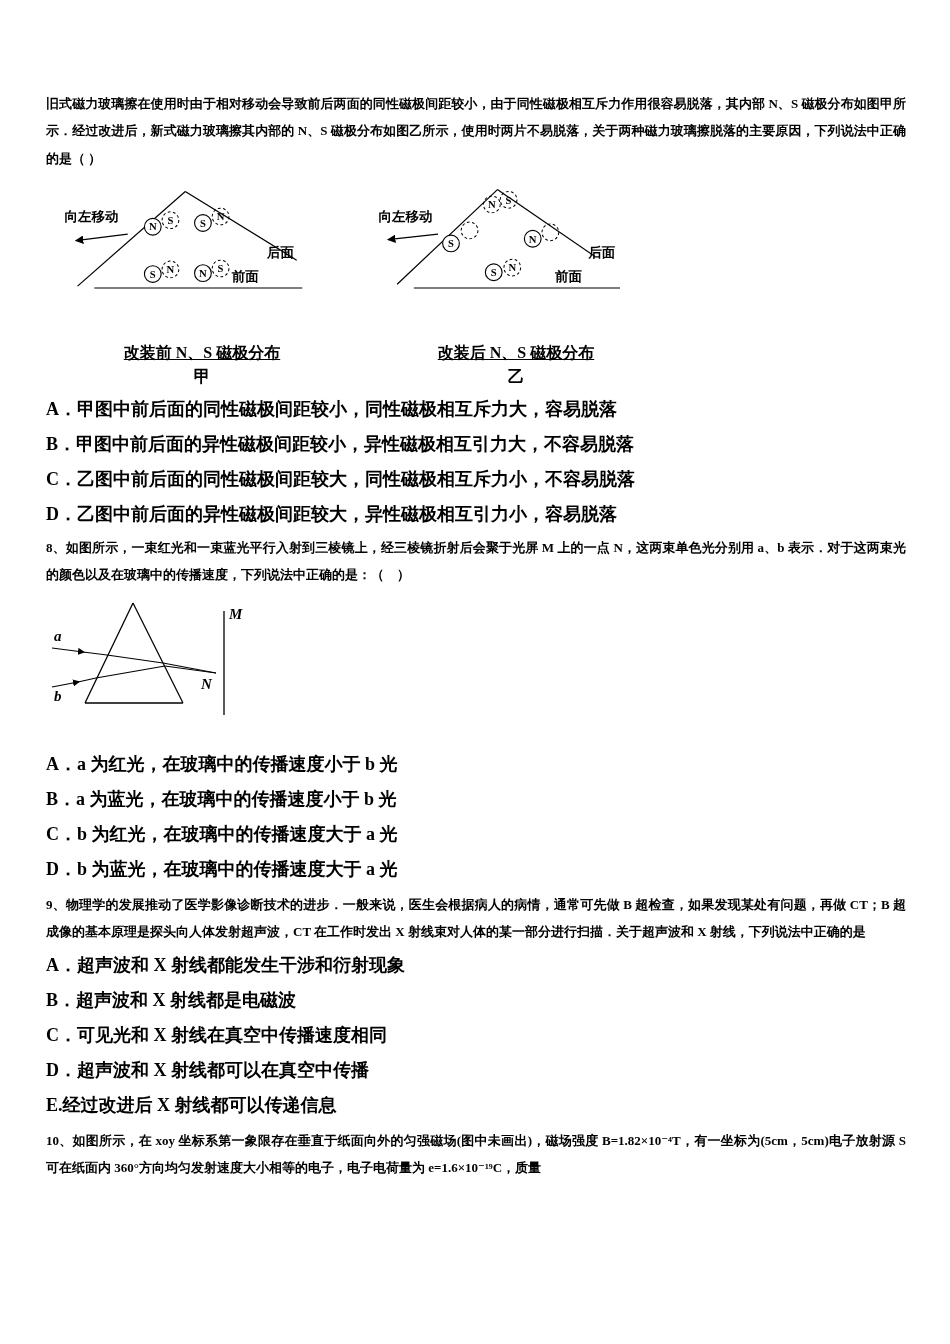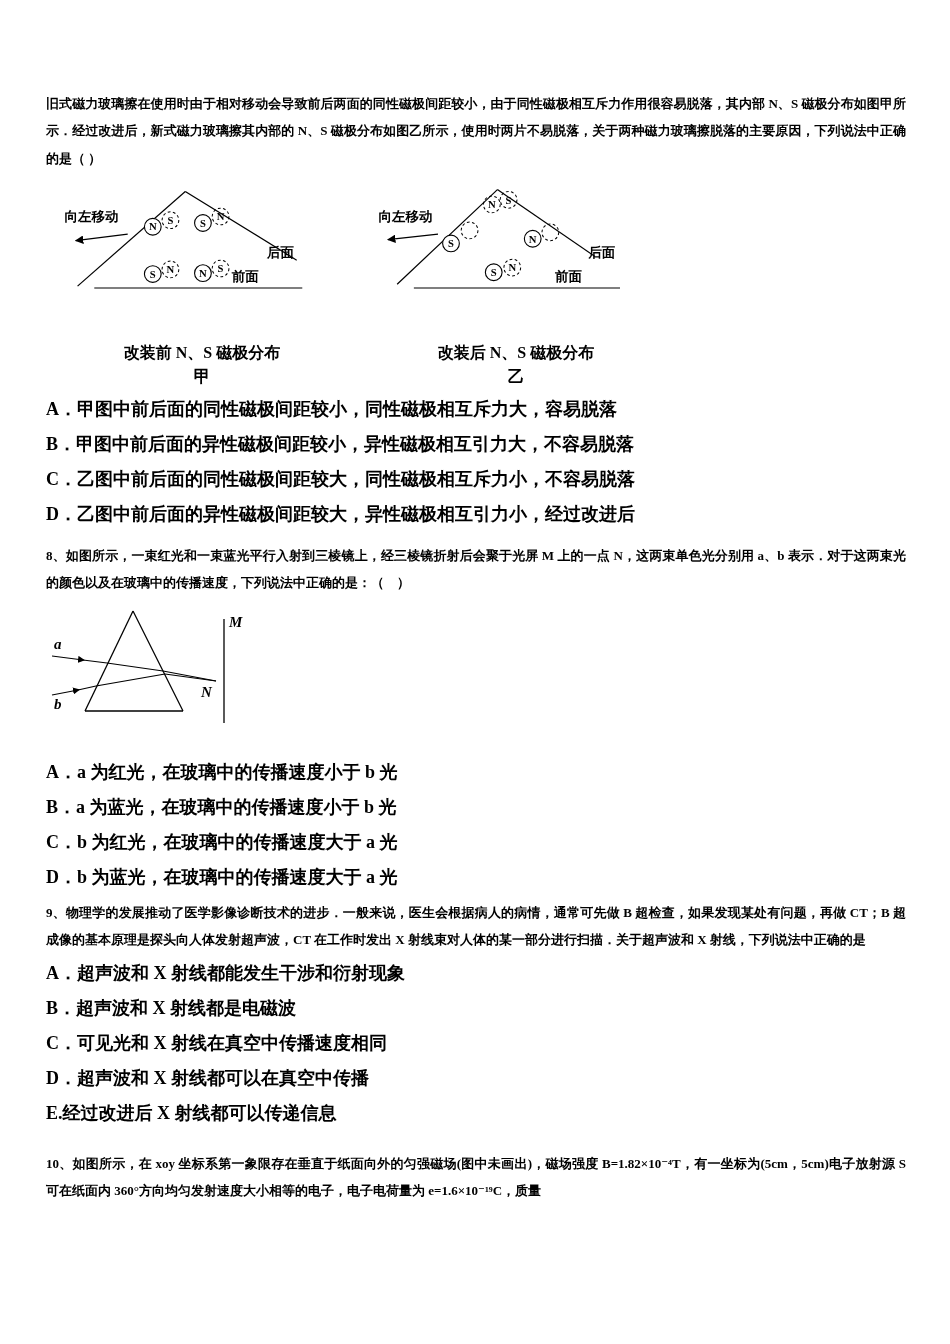--- a/index.html
+++ b/index.html
@@ -16,42 +16,42 @@
     word-break:break-all;
   }
   .options { margin-top:2px; }
   .option { font-size:18px; line-height:1.95; }
   .fig-row {
     display:flex; align-items:flex-start; gap:14px;
     margin:12px 0 4px 6px;
   }
   .figblock { width:300px; text-align:center; }
   .figblock svg { display:block; }
-  .figcaption { font-size:16px; line-height:1.4; margin-top:2px; }
+  .figcaption { font-size:16px; line-height:1.4; margin-top:2px;text-decoration:underline; }
   .figtag { font-size:16.5px; line-height:1.3; margin-top:2px; }
   .prism-wrap { margin:8px 0 24px 4px; }
   .ln { stroke:#000; stroke-width:1.3; fill:none; }
   .thin { stroke:#000; stroke-width:1.1; fill:none; }
   .mag-solid { stroke:#000; stroke-width:1.2; fill:#fff; }
   .mag-dash { stroke:#000; stroke-width:1.1; fill:none; stroke-dasharray:3 2.6; }
   .mag-letter {
     font-size:11.5px; font-weight:700; text-anchor:middle;
     font-family:"Liberation Serif","DejaVu Serif",serif;
   }
   .svg-cjk {
     font-size:14.5px; font-weight:700;
     font-family:"Liberation Serif","DejaVu Serif",serif;
   }
   .svg-it {
     font-size:15px; font-style:italic; font-weight:700;
     font-family:"Liberation Serif","DejaVu Serif",serif;
   }
-  .q8stem { margin-top:10px; }
+  .q8stem { margin-top:2px; }
   .q9stem { margin-top:4px; }
-  .q10stem { margin-top:19px; }
+  .q10stem { margin-top:4px; }
 </style>
 </head>
 <body>
 
 <div class="page">
 
   <p class="stem">旧式磁力玻璃擦在使用时由于相对移动会导致前后两面的同性磁极间距较小，由于同性磁极相互斥力作用很容易脱落，其内部 N、S 磁极分布如图甲所示．经过改进后，新式磁力玻璃擦其内部的 N、S 磁极分布如图乙所示，使用时两片不易脱落，关于两种磁力玻璃擦脱落的主要原因，下列说法中正确的是（ ）</p>
 
   <div class="fig-row">
 
@@ -133,21 +133,21 @@
       </svg>
       <div class="figcaption">改装后 N、S 磁极分布</div>
       <div class="figtag">乙</div>
     </div>
   </div>
 
   <div class="options">
     <div class="option">A．甲图中前后面的同性磁极间距较小，同性磁极相互斥力大，容易脱落</div>
     <div class="option">B．甲图中前后面的异性磁极间距较小，异性磁极相互引力大，不容易脱落</div>
     <div class="option">C．乙图中前后面的同性磁极间距较大，同性磁极相互斥力小，不容易脱落</div>
-    <div class="option">D．乙图中前后面的异性磁极间距较大，异性磁极相互引力小，经过改进后</div>
+    <div class="option">D．乙图中前后面的异性磁极间距较大，异性磁极相互引力小，容易脱落</div>
   </div>
 
   <p class="stem q8stem">8、如图所示，一束红光和一束蓝光平行入射到三棱镜上，经三棱镜折射后会聚于光屏 M 上的一点 N，这两束单色光分别用 a、b 表示．对于这两束光的颜色以及在玻璃中的传播速度，下列说法中正确的是：（　）</p>
 
   <div class="prism-wrap">
     <svg width="235" height="122" viewBox="0 0 235 122">
       <defs>
         <marker id="ah3" viewBox="0 0 10 10" refX="7" refY="5" markerWidth="6.5" markerHeight="6.5" orient="auto-start-reverse">
           <path d="M0,0 L10,5 L0,10 z" fill="#000"></path>
         </marker>

